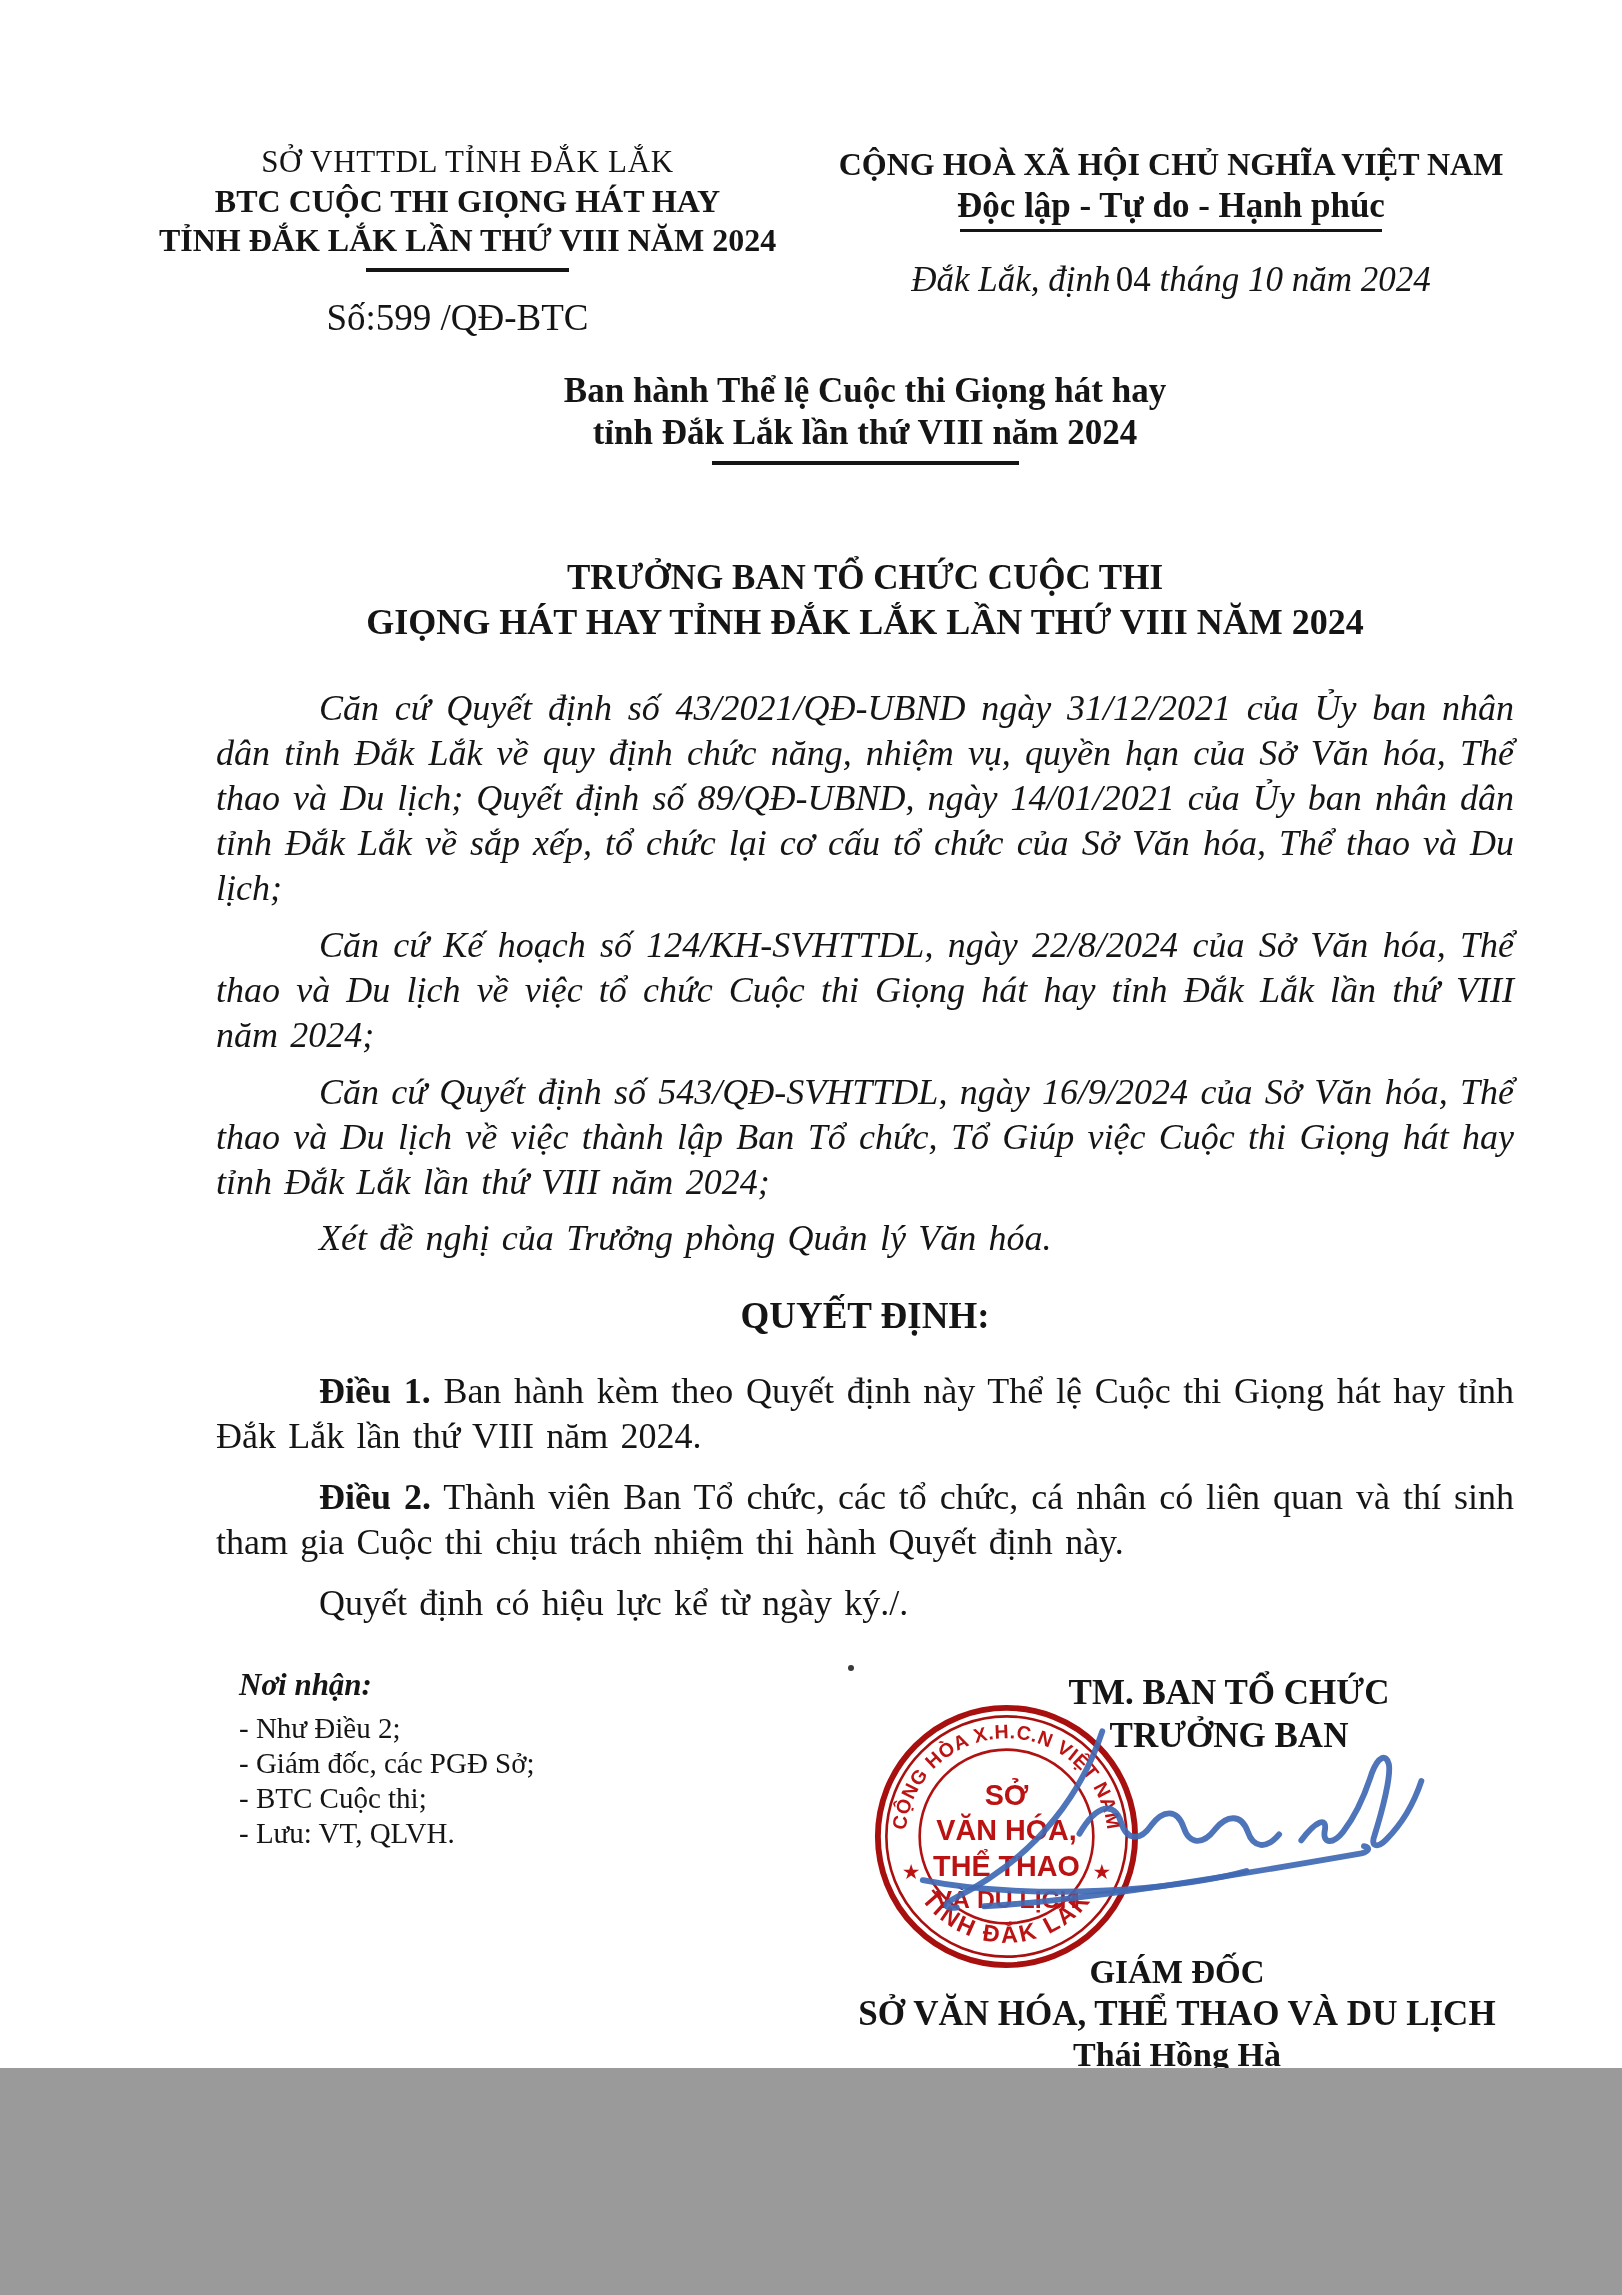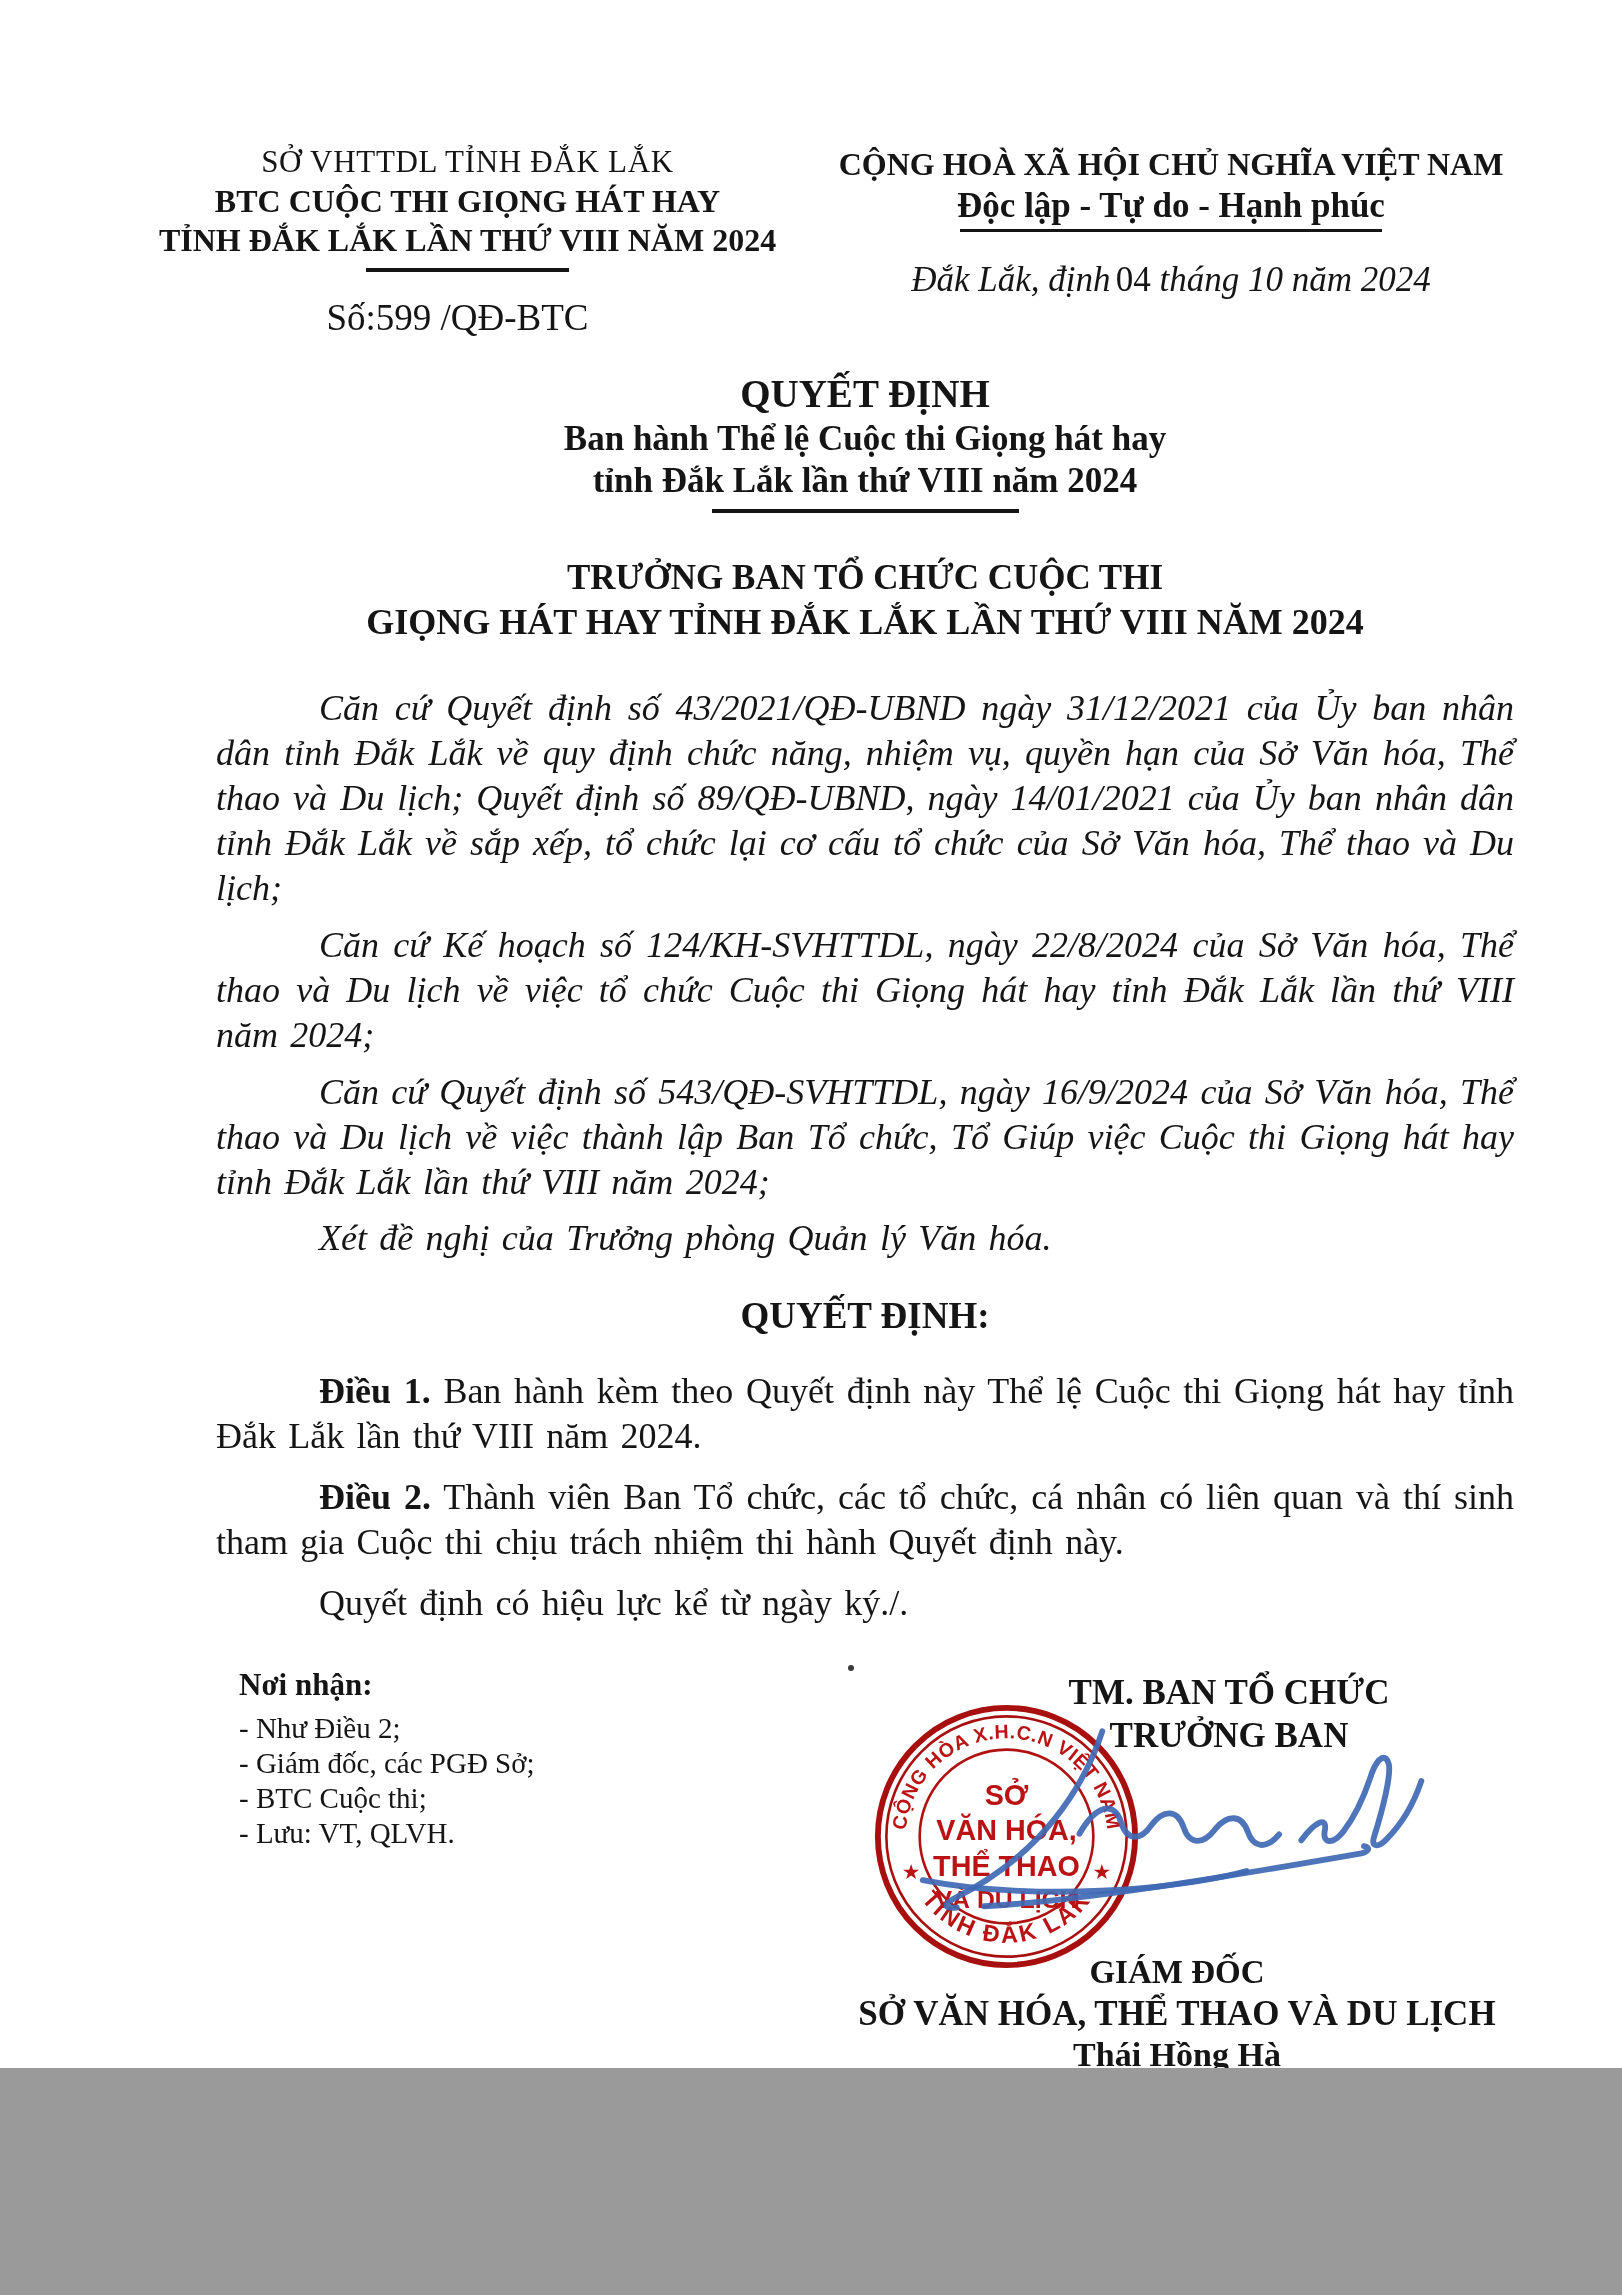--- a/index.html
+++ b/index.html
@@ -33,21 +33,21 @@
   .body{position:absolute;left:216px;top:686px;width:1298px;}
   .body p{margin:0 0 11.8px;font-size:36px;line-height:45px;text-align:justify;text-indent:103px;word-spacing:3.3px;}
   p.pre{font-style:italic;}
   p.p4{margin-bottom:0;}
   .decide{margin:31px 0 29px;text-align:center;font-weight:bold;font-size:37px;line-height:48px;}
   p.art{margin-bottom:15.7px;}
   p.art b{font-weight:bold;}
   p.effect{text-align:left;}
   
   .recipients{position:absolute;left:239px;top:1666px;}
-  .rc-h{font-size:31px;font-weight:bold;line-height:38px;}
+  .rc-h{font-size:31px;font-weight:bold;font-style:italic;line-height:38px;}
   .rc-i{font-size:29px;line-height:35px;}
   .rc-i.first{margin-top:7px;}
   .sig-head{position:absolute;left:1033px;top:1671px;width:392px;text-align:center;font-weight:bold;font-size:35px;line-height:43px;}
   .seal{position:absolute;left:872px;top:1702px;}
   .seal text{font-family:"Liberation Sans","DejaVu Sans",sans-serif;font-weight:bold;fill:#bb1313;text-anchor:middle;}
   .seal .ring-t{font-size:30px;letter-spacing:1px;}
   .seal .ring-b{font-size:36px;letter-spacing:4px;}
   .seal .star{font-size:32px;}
   .ink{position:absolute;left:883px;top:1700px;}
   .ink path{fill:none;stroke:#4169b5;stroke-width:9;stroke-linecap:round;stroke-linejoin:round;opacity:.93;}
@@ -74,21 +74,20 @@
     <div class="hr1">CỘNG HOÀ XÃ HỘI CHỦ NGHĨA VIỆT NAM</div>
     <div class="hr2">Độc lập - Tự do - Hạnh phúc</div>
     <div class="rule rule-right"></div>
     <div class="date-line">
       <span>Đắk Lắk, định</span><span class="day">04</span>
       <span>tháng 10 năm 2024</span>
     </div>
   </div>
 
   <div class="title-block">
-    <div class="t1">QUYẾT ĐỊNH</div>
     <div class="t2">Ban hành Thể lệ Cuộc thi Giọng hát hay</div>
     <div class="t2">tỉnh Đắk Lắk lần thứ VIII năm 2024</div>
     <div class="rule rule-title"></div>
   </div>
 
   <div class="authority">
     <div class="a1">TRƯỞNG BAN TỔ CHỨC CUỘC THI</div>
     <div class="a2">GIỌNG HÁT HAY TỈNH ĐẮK LẮK LẦN THỨ VIII NĂM 2024</div>
   </div>
 

